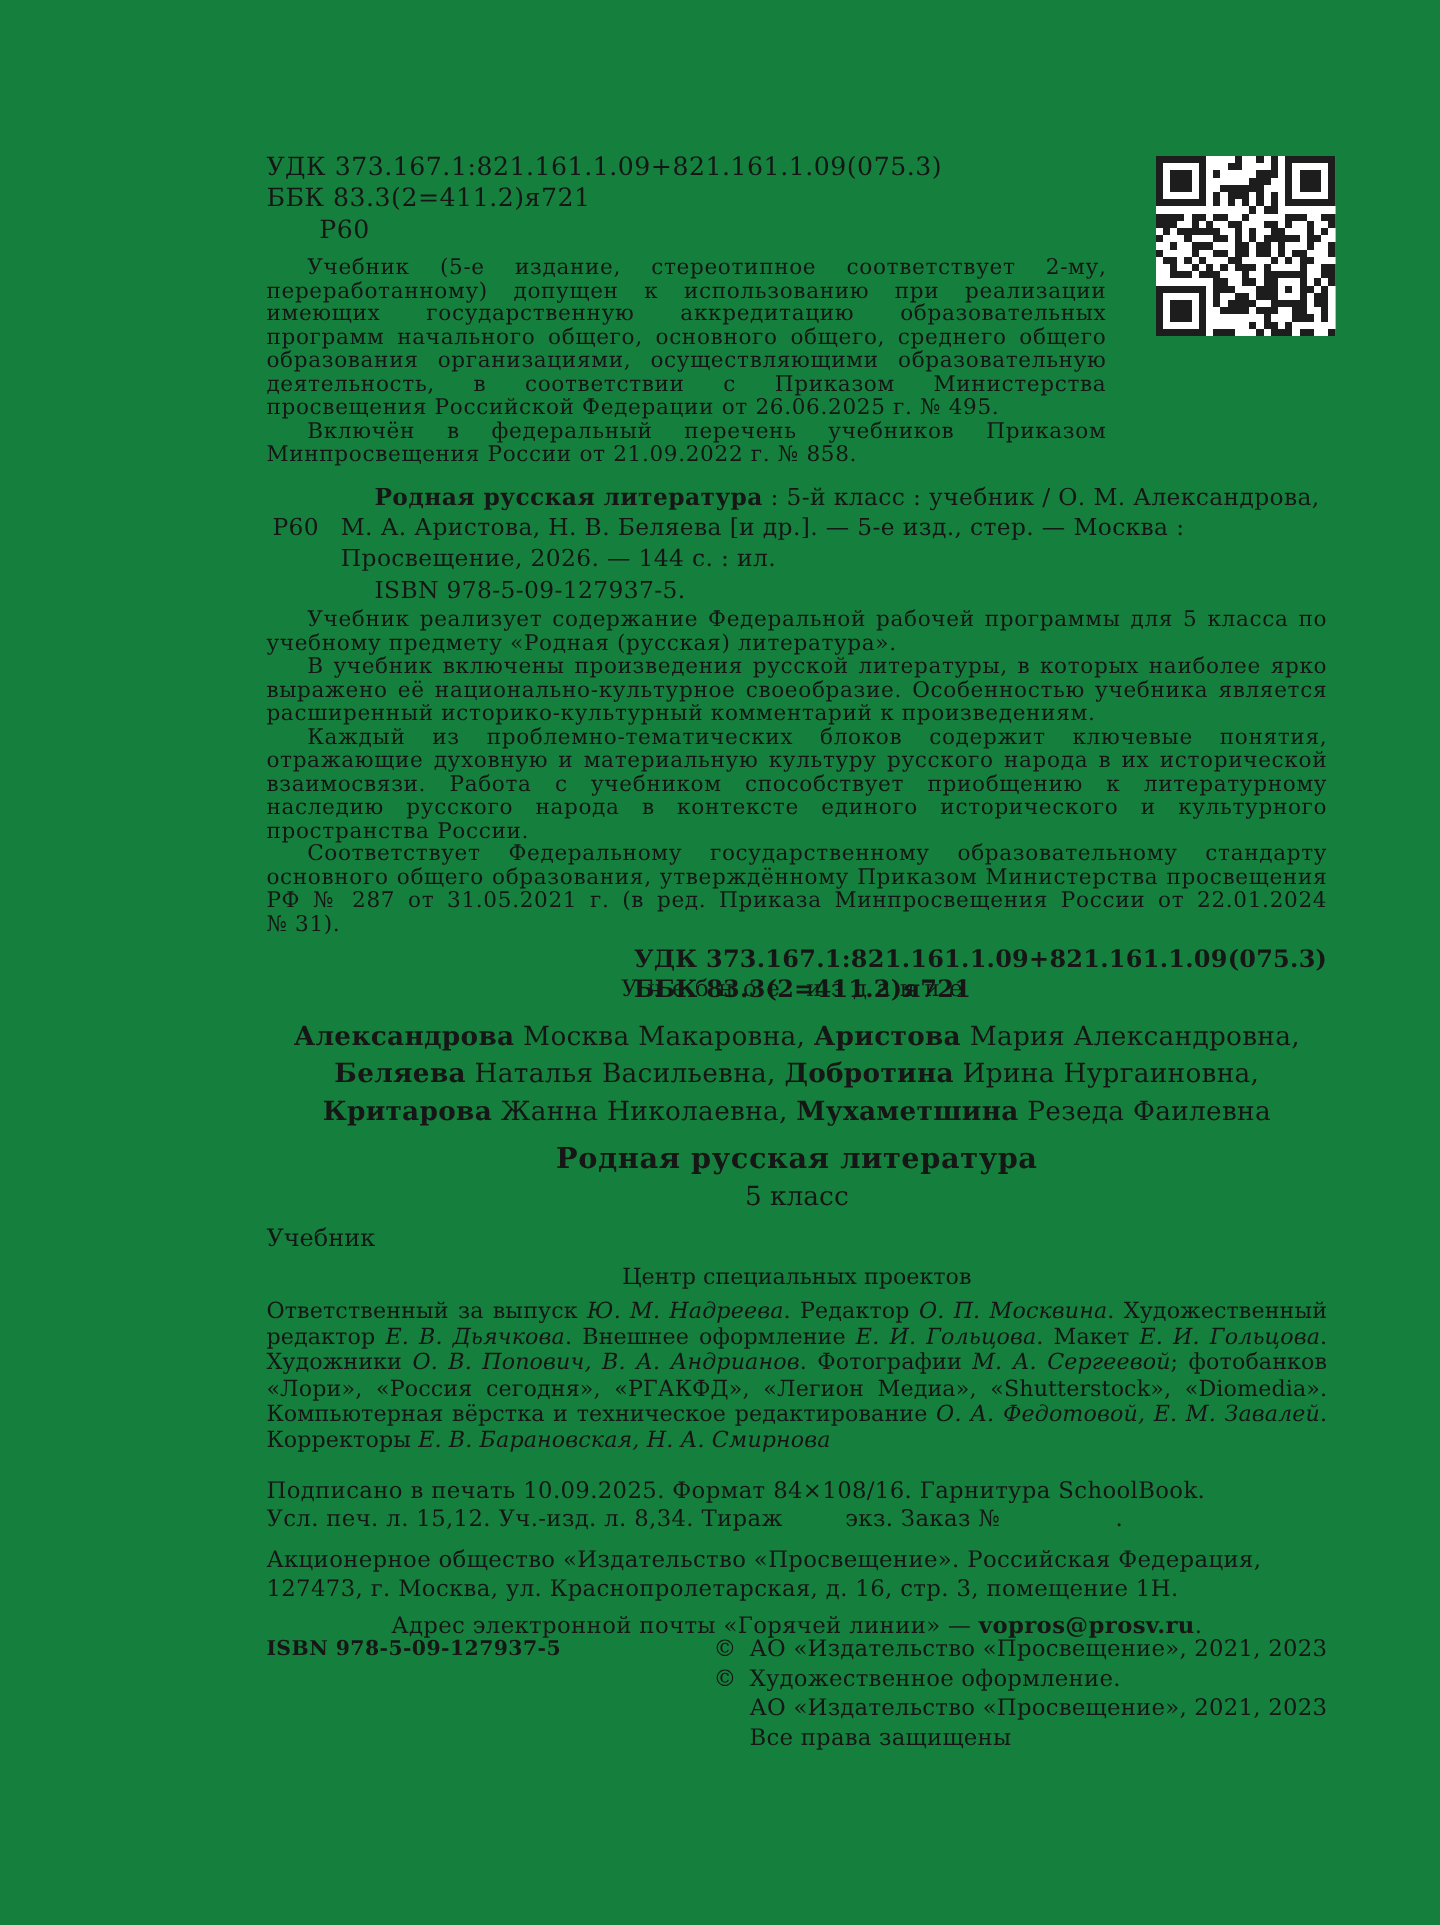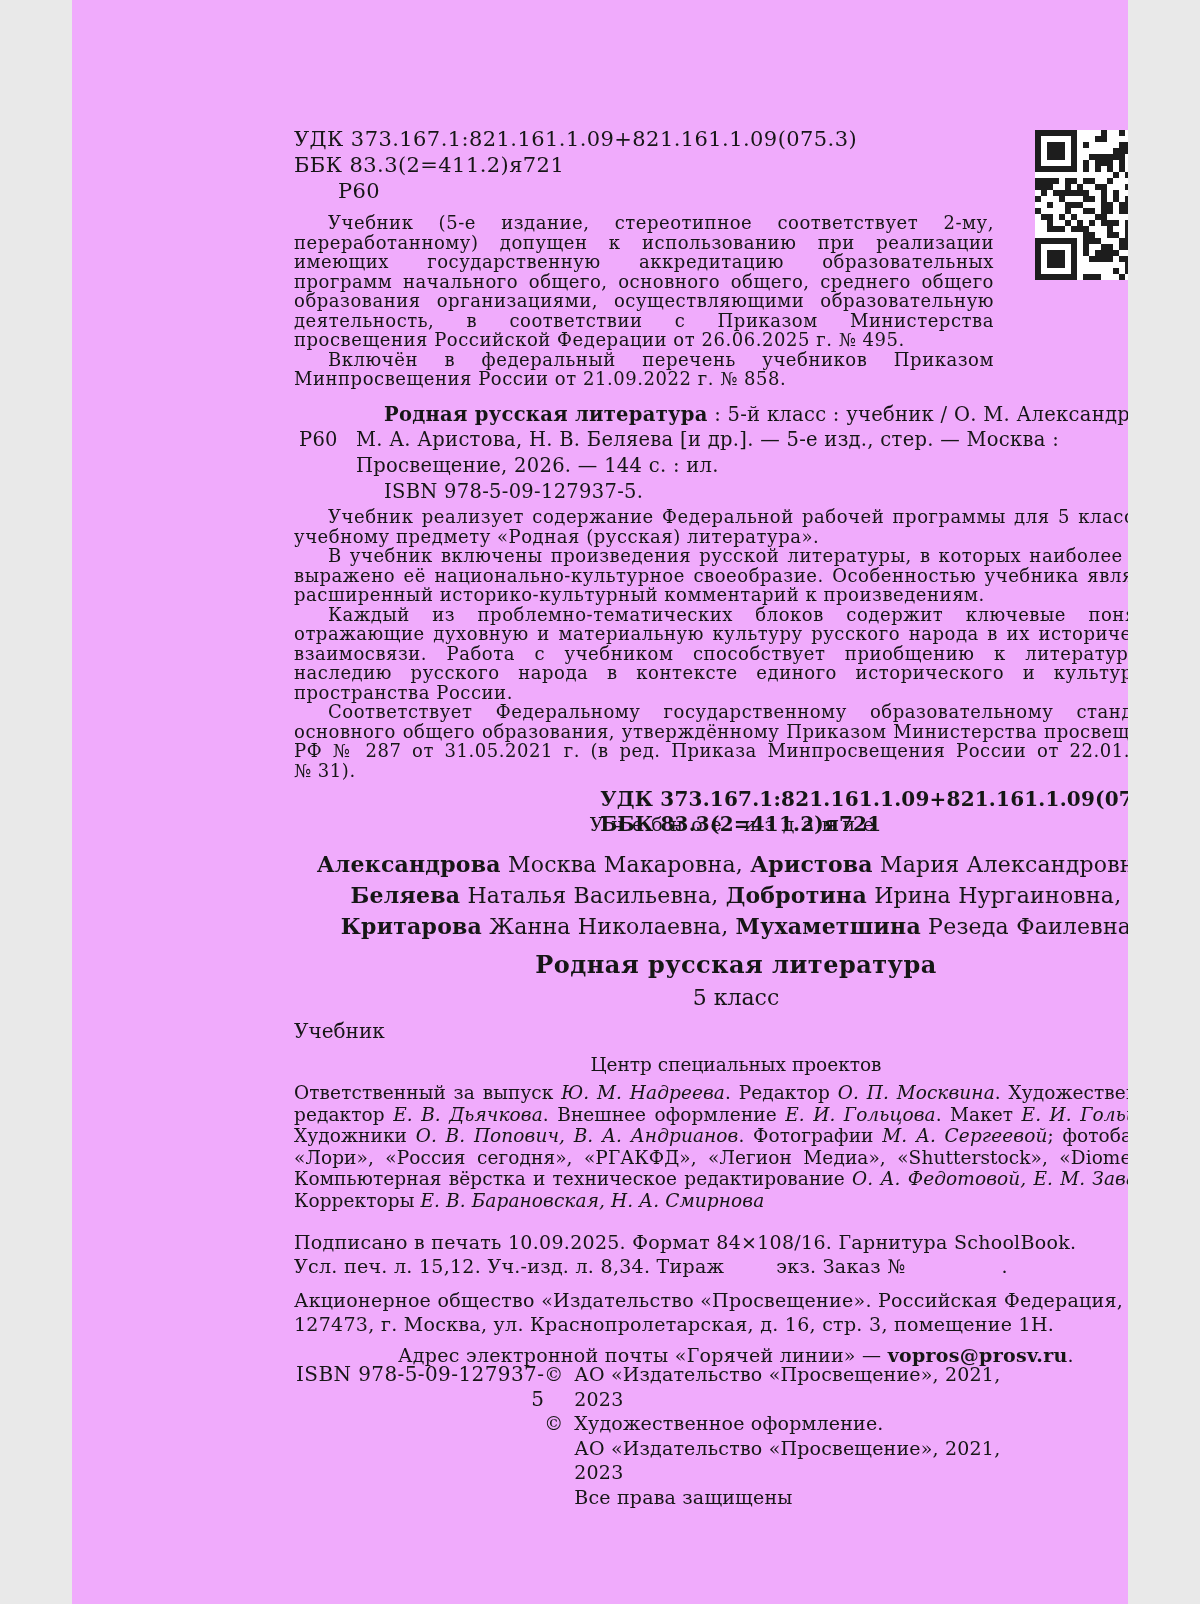--- a/index.html
+++ b/index.html
@@ -1,17 +1,17 @@
 <!DOCTYPE html>
 <html lang="ru"><head>
 <meta charset="utf-8">
 <style>
   html,body{margin:0;padding:0;background:#e9e9e9;}
   .page{
-    position:relative;width:1056px;height:1604px;background:#f0abfc;
+    position:relative;width:1200px;height:1604px;background:#15803d;
     overflow:hidden;color:#161616;
     font-family:"DejaVu Serif","Liberation Serif",serif;
     margin:0 auto;
   }
   .content{position:absolute;left:222px;width:884px;}
   #groupA{top:126px;}
   #groupB{top:812px;}
   #groupC{position:absolute;left:222px;right:94px;top:1362px;display:flex;justify-content:space-between;align-items:flex-start;}
 
   .top-codes{font-size:21px;line-height:26px;letter-spacing:.02em;}
@@ -45,21 +45,21 @@
   .dept{margin-top:9px;text-align:center;font-size:18.5px;line-height:24px;}
 
   .credits{margin-top:5px;font-size:18.5px;line-height:21.5px;text-align:justify;letter-spacing:.005em;}
   .credits span.it{font-style:italic;}
 
   .print-block,.publisher-block{margin-top:9px;text-align:left;font-size:19px;line-height:24.5px;letter-spacing:.015em;}
   .hotline{margin-top:6px;text-align:center;font-size:19px;line-height:24px;letter-spacing:.015em;}
   .sp-a{display:inline-block;width:52px;}
   .sp-b{display:inline-block;width:96px;}
 
-  .bottom-isbn{font-weight:normal;font-size:20px;line-height:24.5px;letter-spacing:.02em;text-align:right;}
+  .bottom-isbn{font-weight:bold;font-size:17px;line-height:24.5px;letter-spacing:.02em;text-align:right;}
   .copyright{font-size:19px;line-height:24.5px;letter-spacing:.01em;}
   .cr-row{display:flex;}
   .cr-mark{width:30px;flex:0 0 30px;}
 
   .qr{position:absolute;left:963px;top:130px;width:150px;height:150px;}
   .b{font-weight:bold;}
 </style>
 </head>
 <body>
 

